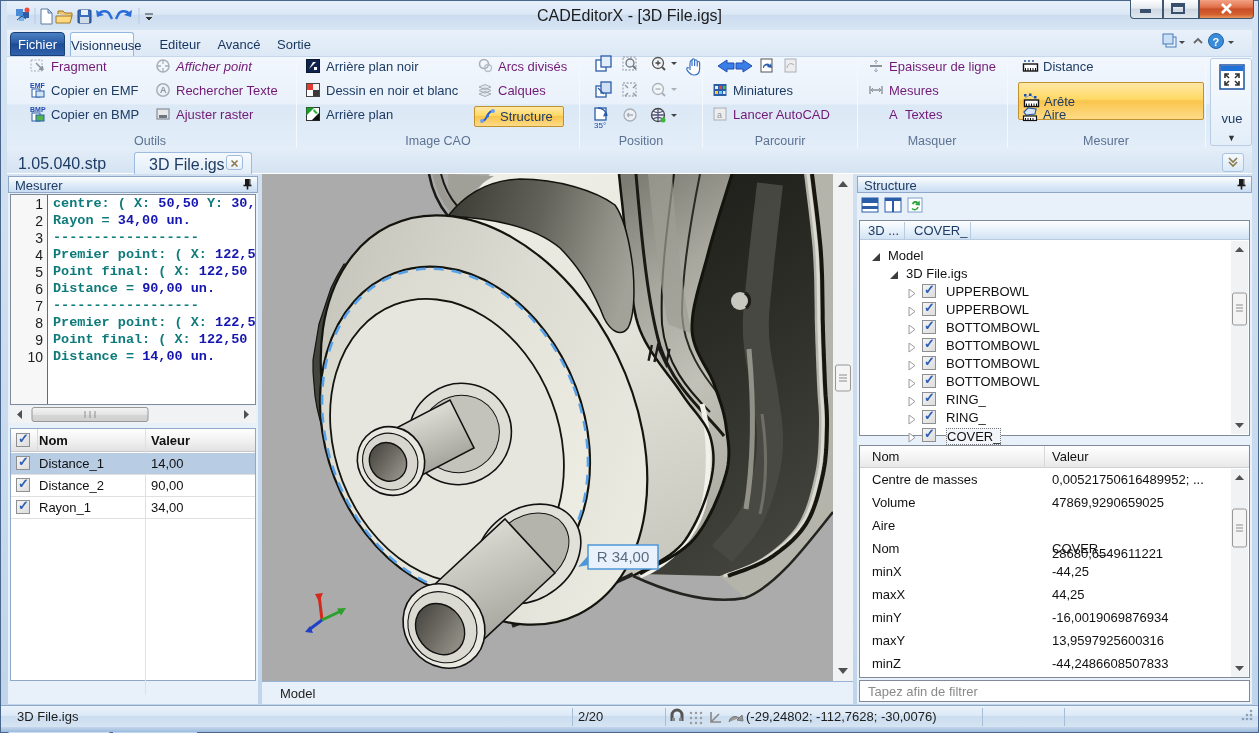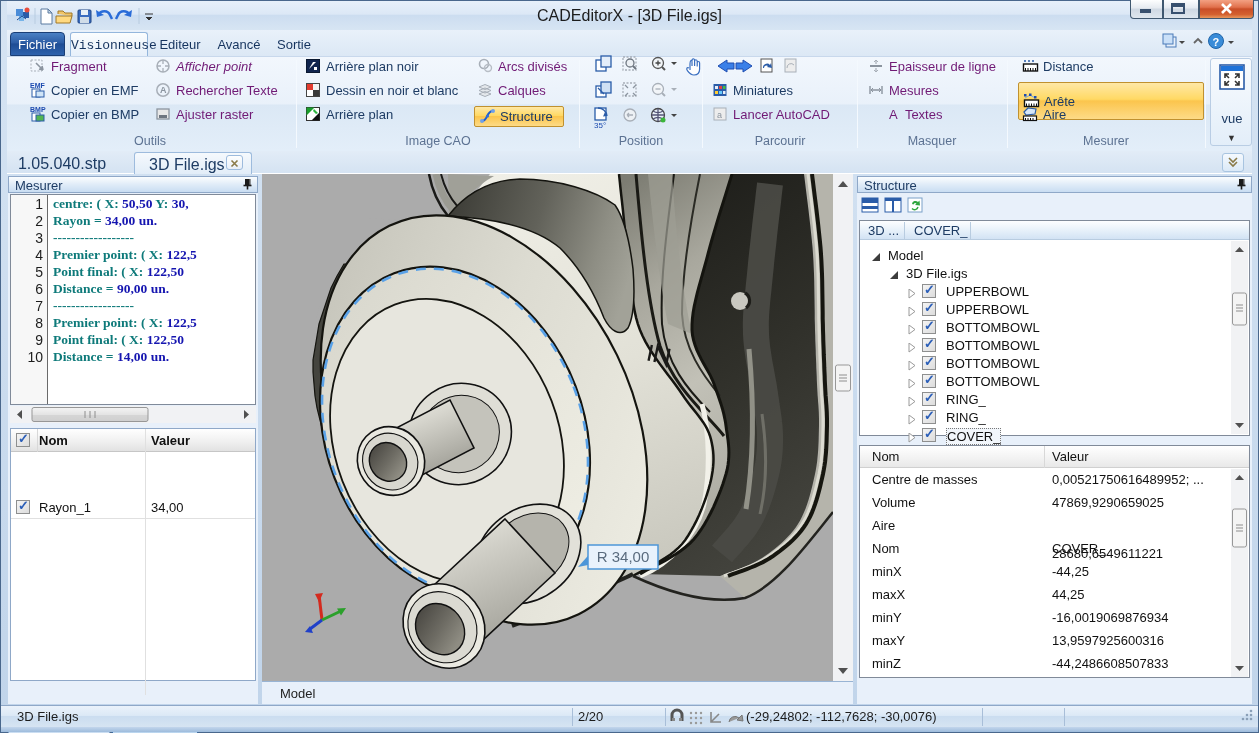--- a/index.html
+++ b/index.html
@@ -14,42 +14,42 @@
 .winbtn { top:0px; height:19px; border:1px solid #40586F; border-top:none; background:linear-gradient(#FDFEFE,#E5EAF0 45%,#CFD8E2 50%,#DFE7EF); }
 #btnmin { left:1130px; width:33px; border-radius:0 0 0 4px; }
 #btnmax { left:1163px; width:36px; }
 #btnclose { left:1199px; width:55px; border-radius:0 0 4px 0; background:linear-gradient(#F3A183 0%,#E1714C 40%,#C94E28 50%,#D3602F 80%,#E8975C 100%); }
 
 #qat { left:14px; top:6px; height:20px; }
 
 #tabrow { left:7px; top:30px; width:1245px; height:26px; background:linear-gradient(#E9F1FA,#DCE8F5); }
 #fichier { left:10px; top:32px; width:55px; height:24px; background:linear-gradient(#4A80C4,#2C5CA4 45%,#1E4C94 50%,#2E62AC); border:1px solid #1A3E76; border-radius:4px 4px 0 0; color:#fff; text-align:center; font-size:13px; padding-top:4px; }
 .rtab { top:32px; height:24px; font-size:13px; color:#15335E; text-align:center; padding-top:5px; }
-#tab-vis { left:70px; width:78px; background:linear-gradient(#FBFDFE,#F0F6FC 50%,#E7F0FA); border:1px solid #94B6DC; border-bottom:none; border-radius:3px 3px 0 0;font-family:Liberation Mono, monospace; }
+#tab-vis { left:70px; width:64px; background:linear-gradient(#FBFDFE,#F0F6FC 50%,#E7F0FA); border:1px solid #94B6DC; border-bottom:none; border-radius:3px 3px 0 0; }
 
 #ribbon { left:7px; top:56px; width:1245px; height:95px; background:linear-gradient(#F2F7FD 0%, #E9F1FA 50%, #DBE8F5 51%, #E3EEF9 100%); border-top:1px solid #C8D8EC; }
 .gsep { top:4px; width:1px; height:88px; background:#C3D4E9; border-right:1px solid #F4F9FE; }
 .rbtn { height:22px; font-size:13px; color:#1E3C64; white-space:nowrap; }
 .rbtn .ic { display:inline-block; width:17px; height:16px; vertical-align:-3px; margin-right:4px; }
 .dis { color:#701a75; }
 .row1 { top:58px; } .row2 { top:82px; } .row3 { top:106px; }
 .orange { background:linear-gradient(#FFE8A6,#FFD964 45%,#FBC54D 50%,#FDDB87); border:1px solid #C0912F; border-radius:2px; }
 
 #docstrip { left:7px; top:151px; width:1245px; height:23px; background:linear-gradient(#E2ECF7,#D5E3F2); border-bottom:1px solid #FFFFFF; }
 .doctab { top:152px; height:22px; font-size:16px; color:#1E3C64; text-align:center; }
 #dtab2 { background:linear-gradient(#F5F9FD,#E2EDF8); border:1px solid #9DBBDD; border-bottom:none; border-radius:3px 3px 0 0; }
 
 .phead { height:17px; background:linear-gradient(#FBFDFE,#E0ECF8 50%,#C9DDF2); border:1px solid #8FA8C8; font-size:13px; color:#1E3C64; padding:1px 0 0 6px; }
 .pin { position:absolute; right:5px; top:2px; font-size:12px; color:#111; }
 
 #lpanel { left:8px; top:176px; width:250px; height:528px; background:#E8F0FA; }
 #codebox { left:2px; top:18px; width:246px; height:211px; background:#fff; border:1px solid #808A99; }
 #gutter { left:0; top:0; width:37px; height:209px; background:#F7F7F7; border-right:1px solid #6A6A6A; }
 .lnum { position:absolute; right:4px; font-size:14px; color:#1c1c1c; font-family:"Liberation Sans",sans-serif; }
-.cline { position:absolute; left:42px; font-family:Liberation Serif, serif; font-size:13.5px; font-weight:bold; white-space:pre; color:#0E7A7A; }
+.cline { position:absolute; left:42px; font-family:Liberation Mono, monospace; font-size:13.5px; font-weight:bold; white-space:pre; color:#0E7A7A; }
 .cline b { color:#1515B0; font-weight:bold; }
 
 #hscroll { left:2px; top:230px; width:246px; height:17px; background:#F2F3F5; }
 
 #ltable { left:2px; top:252px; width:246px; height:253px; background:#fff; border:1px solid #8FA8C8; font-size:13px; color:#111; }
 .trow { position:absolute; left:0; width:244px; height:22px; border-bottom:1px solid #E0E0E0; }
 .cbx { width:14px; height:14px; border:1px solid #8E8F8F; background:linear-gradient(135deg,#F4F4F4,#DCDCDC); position:relative; }
 .cbx:after { content:"\2713"; position:absolute; left:1px; top:-3px; font-size:13px; font-weight:bold; color:#2C5FB8; }
 
 #btabs { left:8px; top:714px; width:250px; height:21px; }
@@ -366,20 +366,30 @@
           </linearGradient>
         </defs>
 </svg></div>
   <div id="ltable" class="abs">
 <div style="position:absolute;left:0;top:0;width:244px;height:23px;background:linear-gradient(#FFFFFF,#EFEFEF 60%,#E2E2E2);border-bottom:1px solid #C6C6C6;"></div>
 <div style="position:absolute;left:26px;top:0;width:1px;height:23px;background:#D8D8D8;"></div>
 <div style="position:absolute;left:134px;top:0;width:1px;height:266px;background:#E0E0E0;"></div>
 <div class="cbx" style="position:absolute;left:5px;top:4px;"></div>
 <div style="position:absolute;left:28px;top:4px;font-weight:bold;">Nom</div>
 <div style="position:absolute;left:140px;top:4px;font-weight:bold;">Valeur</div>
+<div class="trow" style="top:24px;background:#B8CCE4;">
+        <div class="cbx" style="position:absolute;left:5px;top:3px;"></div>
+        <span style="position:absolute;left:28px;top:3px;">Distance_1</span>
+        <span style="position:absolute;left:140px;top:3px;">14,00</span>
+      </div>
+<div class="trow" style="top:46px;">
+        <div class="cbx" style="position:absolute;left:5px;top:3px;"></div>
+        <span style="position:absolute;left:28px;top:3px;">Distance_2</span>
+        <span style="position:absolute;left:140px;top:3px;">90,00</span>
+      </div>
 <div class="trow" style="top:68px;">
         <div class="cbx" style="position:absolute;left:5px;top:3px;"></div>
         <span style="position:absolute;left:28px;top:3px;">Rayon_1</span>
         <span style="position:absolute;left:140px;top:3px;">34,00</span>
       </div>
 </div>
 </div>
 <div id="btabs" class="abs">
   <div class="btab" style="left:0;width:102px;">Propriétés<svg style="position:absolute;left:5px;top:3px;" width="17" height="15">
         <rect x="1" y="2" width="14" height="11" fill="#fff" stroke="#2A5CA8"></rect>
@@ -642,20 +652,21 @@
       <span style="position:absolute;left:12px;top:210px;">minZ</span>
       <span style="position:absolute;left:192px;top:210px;">-44,2486608507833</span>
 <div style="position:absolute;right:1px;top:23px;width:17px;height:208px;background:#F1F2F4;">
 <svg width="17" height="208">
           <path d="M8.5 6 l-4.5 5 h9 z" fill="#505050"></path>
           <path d="M8.5 202 l-4.5-5 h9 z" fill="#505050"></path>
           <rect x="1.5" y="40" width="14" height="38" rx="2" fill="#F4F4F4" stroke="#979797"></rect>
           <path d="M5 56 h7 M5 59 h7 M5 62 h7" stroke="#8E8E8E"></path>
         </svg></div>
 </div>
+  <div id="sfilter" class="abs">Tapez afin de filtrer</div>
 </div>
 <div id="status" class="abs">
   <span style="position:absolute;left:16px;top:3px;">3D File.igs</span>
   <span style="position:absolute;left:577px;top:3px;">2/20</span>
   <span style="position:absolute;left:745px;top:3px;">(-29,24802; -112,7628; -30,0076)</span>
   <div style="position:absolute;left:571px;top:2px;width:1px;height:18px;background:#A8BED8;"></div>
   <div style="position:absolute;left:664px;top:2px;width:1px;height:18px;background:#A8BED8;"></div>
   <div style="position:absolute;left:981px;top:2px;width:1px;height:18px;background:#A8BED8;"></div>
   <div style="position:absolute;left:1063px;top:2px;width:1px;height:18px;background:#A8BED8;"></div>
   <div style="position:absolute;left:668px;top:2px;width:80px;height:19px;">

